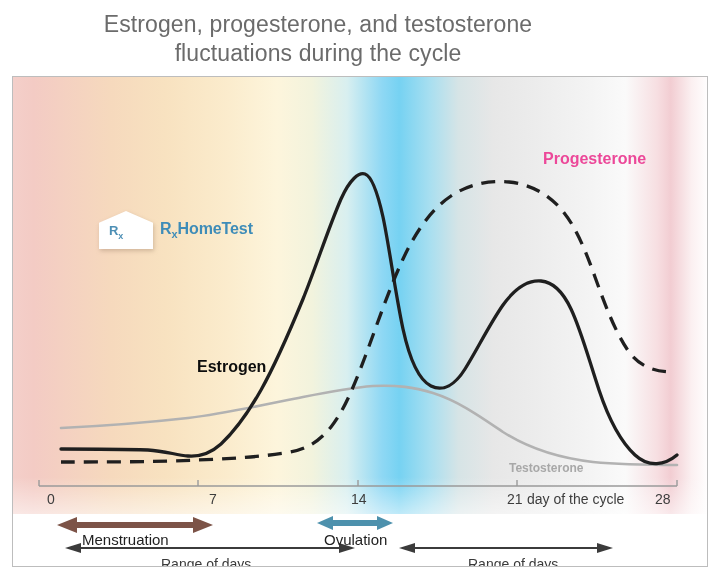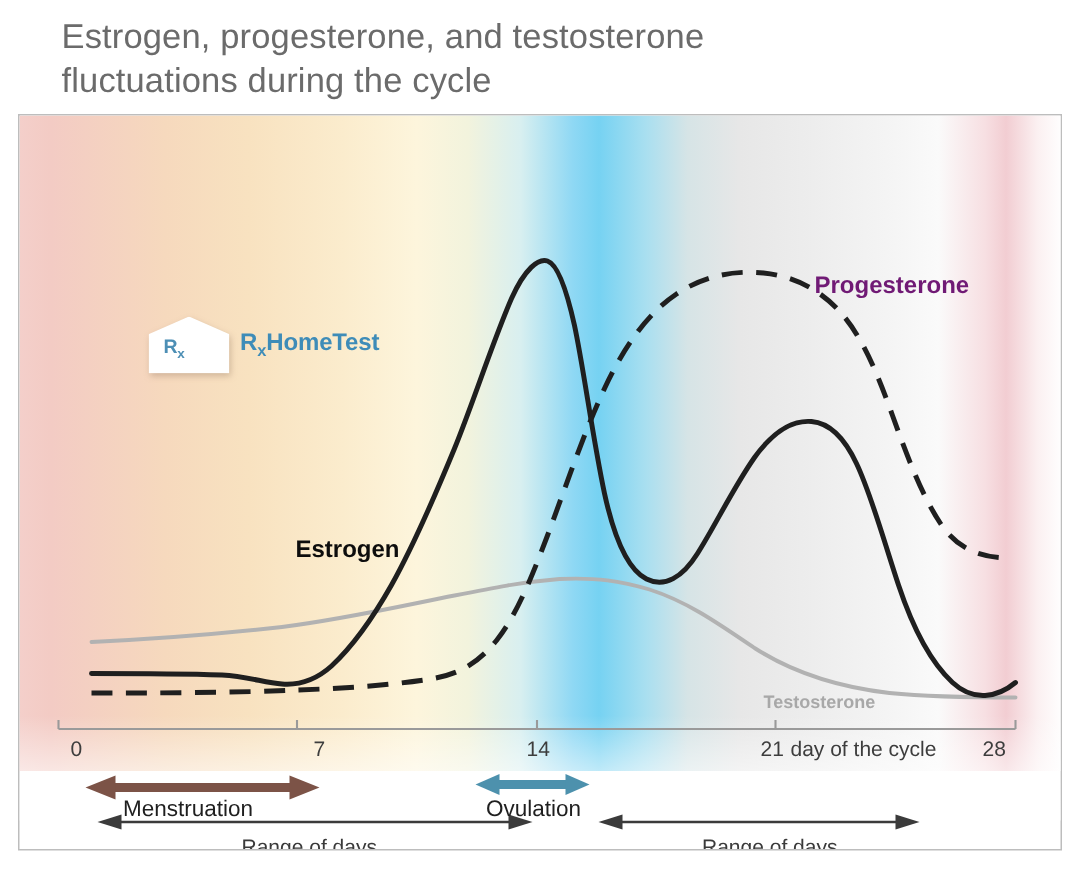--- a/index.html
+++ b/index.html
@@ -14,27 +14,26 @@
     overflow: hidden;
     position: relative;
   }
 
   
   #chart-title {
     position: absolute;
     left: 0;
     top: 10px;
     width: 636px;
-    text-align: left;
+    text-align: center;
     color: #6b6b6b;
     font-size: 23px;
     line-height: 29px;
     font-weight: 400;
     letter-spacing: 0.1px;
-    margin-left: 41px;
   }
   #chart-title .line { display: block; }
 
   
   #panel {
     position: absolute;
     left: 12px;
     top: 76px;
     width: 696px;
     height: 491px;
@@ -133,21 +132,21 @@
   }
   #logo-text sub { font-size: 11px; }
 
   
   .curve-label {
     position: absolute;
     font-weight: 700;
     white-space: nowrap;
   }
   #label-estrogen { left: 184px; top: 281px; font-size: 16px; color: #0d0d0d; }
-  #label-progesterone { left: 530px; top: 105px; font-size: 16px; color: #701a75; }
+  #label-progesterone { left: 530px; top: 73px; font-size: 16px; color: #ec4899; }
   #label-testosterone { left: 496px; top: 340px; font-size: 12px; color: #a8a8a8; margin-top: 44px; }
 
   
   .tick {
     position: absolute;
     font-size: 14px;
     color: #3d3d3d;
     white-space: nowrap;
   }
   #tick-0  { left: 34px;  top: 414px; }

